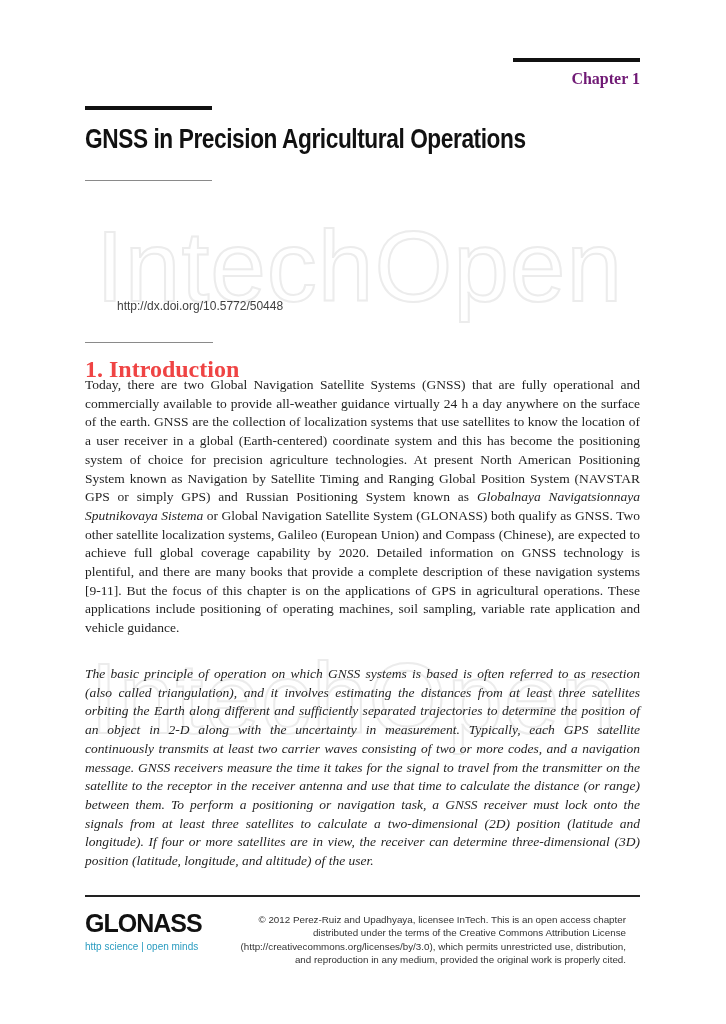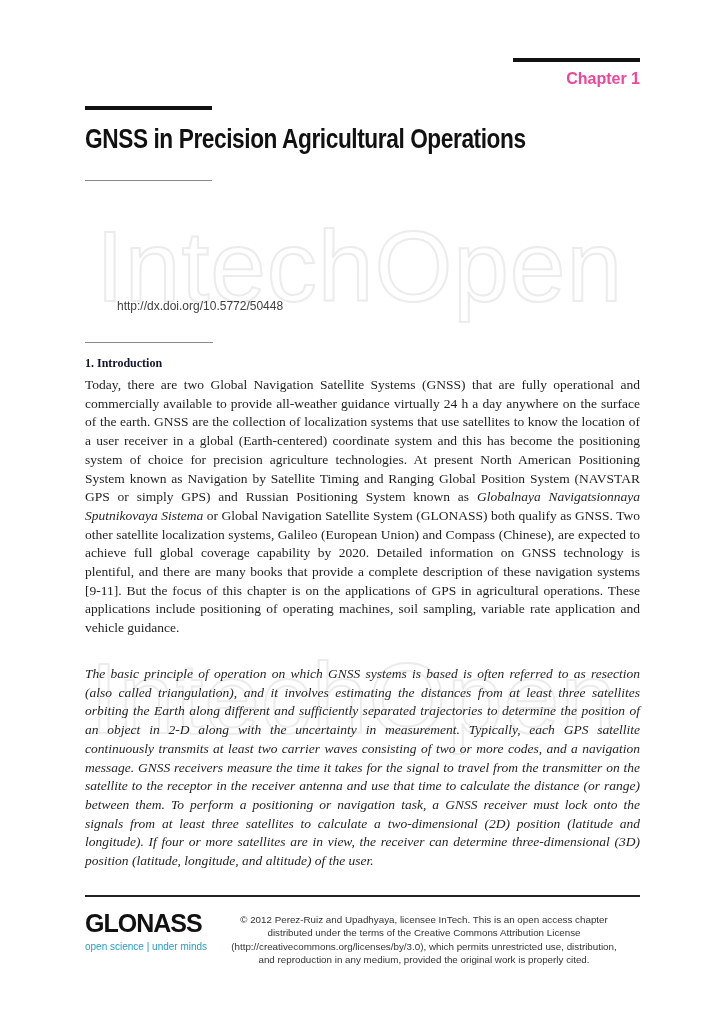--- a/index.html
+++ b/index.html
@@ -37,21 +37,21 @@
   .rule-thin  { height: 1px; background: #8a8a8a; }
   .rule-chapter   { left: 513px; top: 58px;  width: 127px; }
   .rule-title-top { left: 85px;  top: 106px; width: 127px; }
   .rule-title-bot { left: 85px;  top: 180px; width: 127px; }
   .rule-intro     { left: 85px;  top: 342px; width: 128px; }
   .rule-footer    { left: 85px;  top: 895px; width: 555px; height: 2px; background: #222222; }
 
   
   .chapter-label {
     position: absolute; right: 86px; top: 70px; z-index: 1;
-    font-size: 16px; font-weight: 700; color: #ec4899;
+    font-size: 16px; font-weight: 700; color: #701a75; font-family: Liberation Serif, serif;
   }
   .page-title {
     position: absolute; left: 85px; top: 124px; z-index: 1;
     font-size: 27px; font-weight: 700; color: #111111;
     letter-spacing: -0.5px; white-space: nowrap;
     transform: scaleX(0.84); transform-origin: left top;
   }
   .authors {
     position: absolute; left: 85px; top: 209px; z-index: 1;
     font-size: 16px; font-weight: 400; color: #3a3a3a; white-space: nowrap;
@@ -62,21 +62,21 @@
   }
   .doi {
     position: absolute; left: 85px; top: 299px; z-index: 1;
     font-size: 12px; color: #3f3f3f; text-decoration: none; white-space: nowrap; margin-left: 32px;
   }
 
   
   .intro-heading {
     position: absolute; left: 85px; top: 356px; z-index: 1;
     font-family: "Liberation Serif", serif;
-    font-size: 12px; font-weight: 700; color: #0f172a;
+    font-size: 24px; font-weight: 700; color: #ef4444;
   }
   .para {
     position: absolute; left: 85px; width: 555px; z-index: 1;
     font-family: "Liberation Serif", serif;
     font-size: 13.5px; line-height: 18.7px;
     text-align: justify; color: #1f1f1f; margin: 0;
   }
   .para-1 { top: 376px; }
   .para-2 { top: 665px; font-style: italic; }
   .para em { font-style: italic; }
@@ -85,21 +85,21 @@
   .logo-block { position: absolute; left: 85px; top: 911px; z-index: 1; }
   .logo-text {
     font-size: 25px; font-weight: 900; letter-spacing: -1px;
     color: #111111; line-height: 1;
   }
   .logo-tagline {
     margin-top: 5px; font-size: 10px; color: #2b9cc0; white-space: nowrap;
   }
   .copyright {
     position: absolute; left: 222px; top: 913px; width: 404px; z-index: 1;
-    font-size: 9.8px; line-height: 13.4px; color: #333333; text-align: center;
+    font-size: 9.8px; line-height: 13.4px; color: #333333; text-align: right;
   }
 </style>
 </head>
 <body>
 
 <div class="page">
 
   <div class="watermark wm-1">IntechOpen</div>
   <div class="watermark wm-2">IntechOpen</div>
 
@@ -115,18 +115,18 @@
   <div class="intro-heading">1. Introduction</div>
 
   <p class="para para-1"><span>Today, there are two Global Navigation Satellite Systems (GNSS) that are fully operational and commercially available to provide all-weather guidance virtually 24 h a day anywhere on the surface of the earth. GNSS are the collection of localization systems that use satellites to know the location of a user receiver in a global (Earth-centered) coordinate system and this has become the positioning system of choice for precision agriculture technologies. At present North American Positioning System known as Navigation by Satellite Timing and Ranging Global Position System (NAVSTAR GPS or simply GPS) and Russian Positioning System known as </span><em>Globalnaya Navigatsionnaya Sputnikovaya Sistema</em><span> or Global Navigation Satellite System (GLONASS) both qualify as GNSS. Two other satellite localization systems, Galileo (European Union) and Compass (Chinese), are expected to achieve full global coverage capability by 2020. Detailed information on GNSS technology is plentiful, and there are many books that provide a complete description of these navigation systems [9-11]. But the focus of this chapter is on the applications of GPS in agricultural operations. These applications include positioning of operating machines, soil sampling, variable rate application and vehicle guidance.</span></p>
 
   <p class="para para-2">The basic principle of operation on which GNSS systems is based is often referred to as resection (also called triangulation), and it involves estimating the distances from at least three satellites orbiting the Earth along different and sufficiently separated trajectories to determine the position of an object in 2-D along with the uncertainty in measurement. Typically, each GPS satellite continuously transmits at least two carrier waves consisting of two or more codes, and a navigation message. GNSS receivers measure the time it takes for the signal to travel from the transmitter on the satellite to the receptor in the receiver antenna and use that time to calculate the distance (or range) between them. To perform a positioning or navigation task, a GNSS receiver must lock onto the signals from at least three satellites to calculate a two-dimensional (2D) position (latitude and longitude). If four or more satellites are in view, the receiver can determine three-dimensional (3D) position (latitude, longitude, and altitude) of the user.</p>
 
   <div class="rule rule-footer"></div>
 
   <div class="logo-block">
     <div class="logo-text">GLONASS</div>
-    <div class="logo-tagline">open science | under minds</div>
+    <div class="logo-tagline">http science | open minds</div>
   </div>
 
   <div class="copyright">© 2012 Perez-Ruiz and Upadhyaya, licensee InTech. This is an open access chapter distributed under the terms of the Creative Commons Attribution License (http://creativecommons.org/licenses/by/3.0), which permits unrestricted use, distribution, and reproduction in any medium, provided the original work is properly cited.</div>
 
 </div>
 
 </body></html>

